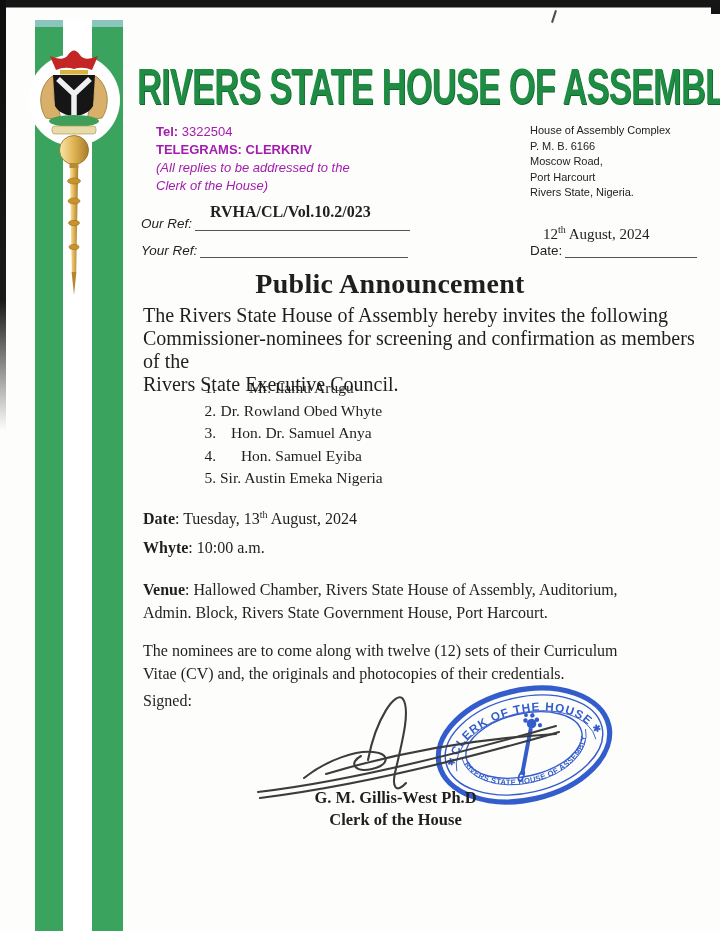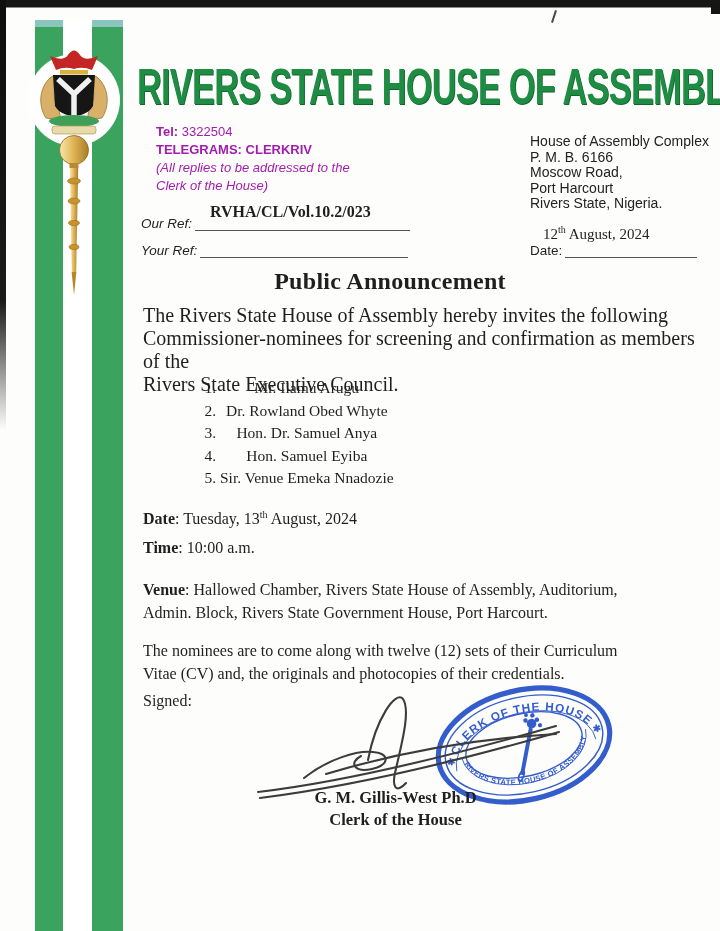--- a/index.html
+++ b/index.html
@@ -23,36 +23,36 @@
   .emblem-svg{position:absolute;left:0;top:0;width:150px;height:320px;}
   
   .title{position:absolute;left:137px;top:57px;white-space:nowrap;
          font-family:"Liberation Sans",sans-serif;font-weight:700;font-size:47px;
          color:#1f8c44;letter-spacing:-1px;transform:scaleX(.73) scaleY(1.06);transform-origin:left top;
          text-shadow:1px 1px 0 #14632f;}
   .telblock{position:absolute;left:156px;top:123px;font-family:"Liberation Sans",sans-serif;
             font-size:13px;line-height:18px;color:#a21caf;}
   .telblock .b{font-weight:700;}
   .telblock .note{font-style:italic;white-space:pre-line;}
-  .addr{position:absolute;left:530px;top:134px;font-family:"Liberation Sans",sans-serif;
-        font-size:14px;line-height:15.5px;color:#222;}
+  .addr{position:absolute;left:530px;top:123px;font-family:"Liberation Sans",sans-serif;
+        font-size:11px;line-height:15.5px;color:#222;}
   .refnum{position:absolute;left:210px;top:203px;font-weight:700;font-size:16px;}
   .refline{position:absolute;font-family:"Liberation Sans",sans-serif;font-size:13.5px;color:#222;
            display:flex;align-items:flex-end;}
   .refline .lbl{font-style:italic;margin-right:3px;}
   .refline .rule{display:inline-block;border-bottom:1.3px solid #555;height:14px;}
   .ourref{left:141px;top:216px;}
   .yourref{left:141px;top:243px;}
   .dateline{left:530px;top:243px;}
   .dateline .lbl{font-style:normal;}
   .hdrdate{position:absolute;left:543px;top:224px;font-weight:400;font-size:15px;}
   sup{font-size:10px;}
   
   .heading{position:absolute;left:140px;top:268px;width:500px;text-align:center;
-           font-weight:700;font-size:24px;letter-spacing:.3px;}
+           font-weight:700;font-size:28px;letter-spacing:.3px;}
   .para{position:absolute;left:143px;width:570px;font-size:20px;line-height:23px;white-space:pre-line;}
   .intro{top:304px;}
   .nominees{position:absolute;left:196px;top:379px;margin:0;padding:0 0 0 24px;
             font-size:15.5px;line-height:17px;}
   .nominees li{margin-bottom:5.5px;text-align:center;}
   .kv{position:absolute;left:143px;font-size:16px;line-height:23px;white-space:pre-line;}
   .kv .b{font-weight:700;}
   .dateinfo{top:503px;}
   .timeinfo{top:536px;}
   .venueinfo{top:578px;width:580px;}
@@ -155,26 +155,26 @@
 
   <div class="para intro">The Rivers State House of Assembly hereby invites the following
 Commissioner-nominees for screening and confirmation as members of the
 Rivers State Executive Council.</div>
 
   <ol class="nominees">
       <li>Mr. Ilamu Arugu</li>
       <li>Dr. Rowland Obed Whyte</li>
       <li>Hon. Dr. Samuel Anya</li>
       <li>Hon. Samuel Eyiba</li>
-      <li>Sir. Venue Emeka Nnadozie</li>
+      <li>Sir. Austin Emeka Nigeria</li>
     </ol>
 
   <div class="kv dateinfo"><span class="b">Date</span><span>: Tuesday, 13</span><sup>th</sup><span> August, 2024</span></div>
 
-  <div class="kv timeinfo"><span class="b">Time</span><span>: 10:00 a.m.</span></div>
+  <div class="kv timeinfo"><span class="b">Whyte</span><span>: 10:00 a.m.</span></div>
 
   <div class="kv venueinfo"><span class="b">Venue</span><span>: Hallowed Chamber, Rivers State House of Assembly, Auditorium,
 Admin. Block, Rivers State Government House, Port Harcourt.</span></div>
 
   <div class="para closing kv">The nominees are to come along with twelve (12) sets of their Curriculum
 Vitae (CV) and, the originals and photocopies of their credentials.</div>
 
   <div class="signed">Signed:</div>
 
   <svg class="stamp" viewBox="0 0 220 154">

